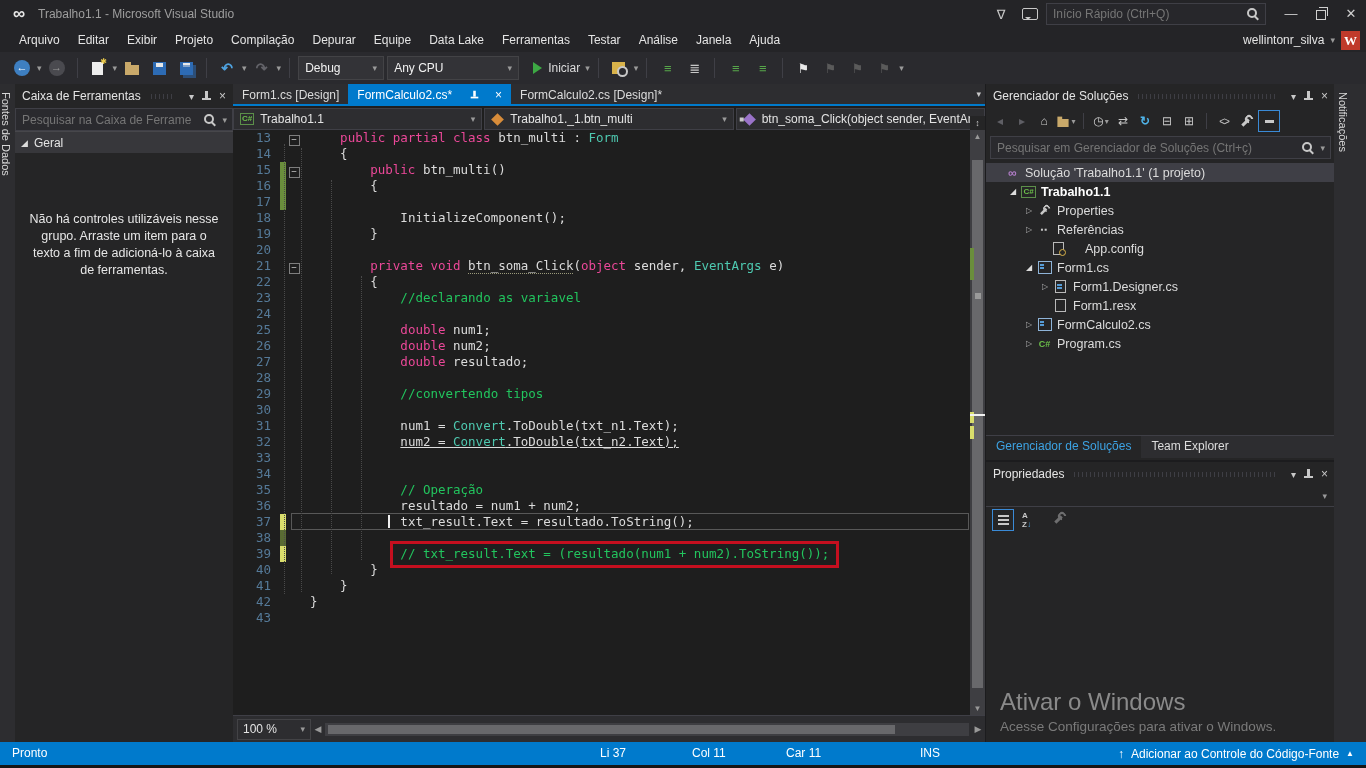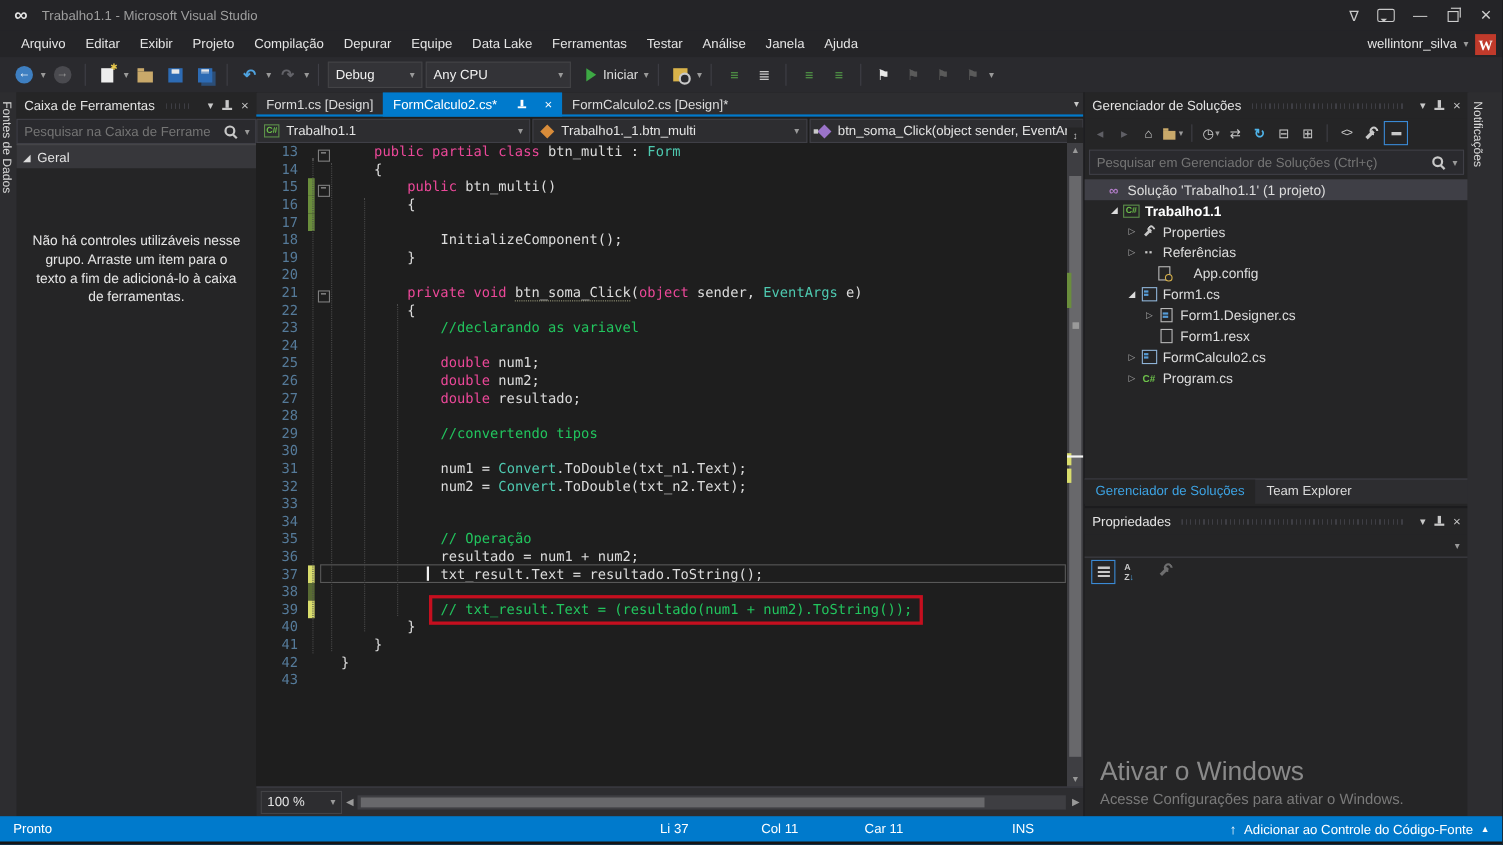--- a/index.html
+++ b/index.html
@@ -179,20 +179,24 @@
 <body>
 
 <div id="app">
 
   <div class="titlebar">
     <span class="vslogo">∞</span>
     <span class="title-text">Trabalho1.1 - Microsoft Visual Studio</span>
     <div class="tb-right">
       <span class="fb-icon">∇</span>
       <span class="bubble"></span>
+      <div class="quick-launch">
+        <input placeholder="Início Rápido (Ctrl+Q)" style="">
+        <span class="mag"></span>
+      </div>
       <span class="winbtn">—</span>
       <span class="winbtn win-restore"></span>
       <span class="winbtn">✕</span>
     </div>
   </div>
 
   <div class="menubar">
     <div id="menu-items" style="display:flex;">
         <span class="menu-item">Arquivo</span>
         <span class="menu-item">Editar</span>
@@ -366,21 +370,21 @@
         <div class="code-row"><span class="ln">22</span><span class="chbar"></span><span class="outl"></span><span class="txt" style="padding-left: 68.24px;"><span>{</span></span></div>
         <div class="code-row"><span class="ln">23</span><span class="chbar"></span><span class="outl"></span><span class="txt" style="padding-left: 98.36px;"><span class="cm">//declarando as variavel</span></span></div>
         <div class="code-row"><span class="ln">24</span><span class="chbar"></span><span class="outl"></span><span class="txt" style="padding-left: 8px;"></span></div>
         <div class="code-row"><span class="ln">25</span><span class="chbar"></span><span class="outl"></span><span class="txt" style="padding-left: 98.36px;"><span class="kw">double</span><span> num1;</span></span></div>
         <div class="code-row"><span class="ln">26</span><span class="chbar"></span><span class="outl"></span><span class="txt" style="padding-left: 98.36px;"><span class="kw">double</span><span> num2;</span></span></div>
         <div class="code-row"><span class="ln">27</span><span class="chbar"></span><span class="outl"></span><span class="txt" style="padding-left: 98.36px;"><span class="kw">double</span><span> resultado;</span></span></div>
         <div class="code-row"><span class="ln">28</span><span class="chbar"></span><span class="outl"></span><span class="txt" style="padding-left: 8px;"></span></div>
         <div class="code-row"><span class="ln">29</span><span class="chbar"></span><span class="outl"></span><span class="txt" style="padding-left: 98.36px;"><span class="cm">//convertendo tipos</span></span></div>
         <div class="code-row"><span class="ln">30</span><span class="chbar"></span><span class="outl"></span><span class="txt" style="padding-left: 8px;"></span></div>
         <div class="code-row"><span class="ln">31</span><span class="chbar"></span><span class="outl"></span><span class="txt" style="padding-left: 98.36px;"><span>num1 = </span><span class="ty">Convert</span><span>.ToDouble(txt_n1.Text);</span></span></div>
-        <div class="code-row"><span class="ln">32</span><span class="chbar"></span><span class="outl"></span><span class="txt" style="padding-left: 98.36px;"><span>num2 = </span><span class="ty">Convert</span><span>.ToDouble(txt_n2.Text);</span></span></div>
+        <div class="code-row"><span class="ln">32</span><span class="chbar"></span><span class="outl"></span><span class="txt" style="padding-left: 98.36px; text-decoration: underline;"><span>num2 = </span><span class="ty">Convert</span><span>.ToDouble(txt_n2.Text);</span></span></div>
         <div class="code-row"><span class="ln">33</span><span class="chbar"></span><span class="outl"></span><span class="txt" style="padding-left: 8px;"></span></div>
         <div class="code-row"><span class="ln">34</span><span class="chbar"></span><span class="outl"></span><span class="txt" style="padding-left: 8px;"></span></div>
         <div class="code-row"><span class="ln">35</span><span class="chbar"></span><span class="outl"></span><span class="txt" style="padding-left: 98.36px;"><span class="cm">// Operação</span></span></div>
         <div class="code-row"><span class="ln">36</span><span class="chbar"></span><span class="outl"></span><span class="txt" style="padding-left: 98.36px;"><span>resultado = num1 + num2;</span></span></div>
         <div class="code-row current"><span class="ln">37</span><span class="chbar y"></span><span class="outl"></span><span class="txt" style="padding-left: 98.36px;"><span class="caret-bar"></span><span>txt_result.Text = resultado.ToString();</span></span></div>
         <div class="code-row"><span class="ln">38</span><span class="chbar o"></span><span class="outl"></span><span class="txt" style="padding-left: 8px;"></span></div>
         <div class="code-row"><span class="ln">39</span><span class="chbar y"></span><span class="outl"></span><span class="txt" style="padding-left: 98.36px;"><span class="redwrap"><span class="cm">// txt_result.Text = (resultado(num1 + num2).ToString());</span></span></span></div>
         <div class="code-row"><span class="ln">40</span><span class="chbar"></span><span class="outl"></span><span class="txt" style="padding-left: 68.24px;"><span>}</span></span></div>
         <div class="code-row"><span class="ln">41</span><span class="chbar"></span><span class="outl"></span><span class="txt" style="padding-left: 38.12px;"><span>}</span></span></div>
         <div class="code-row"><span class="ln">42</span><span class="chbar"></span><span class="outl"></span><span class="txt" style="padding-left: 8px;"><span>}</span></span></div>

